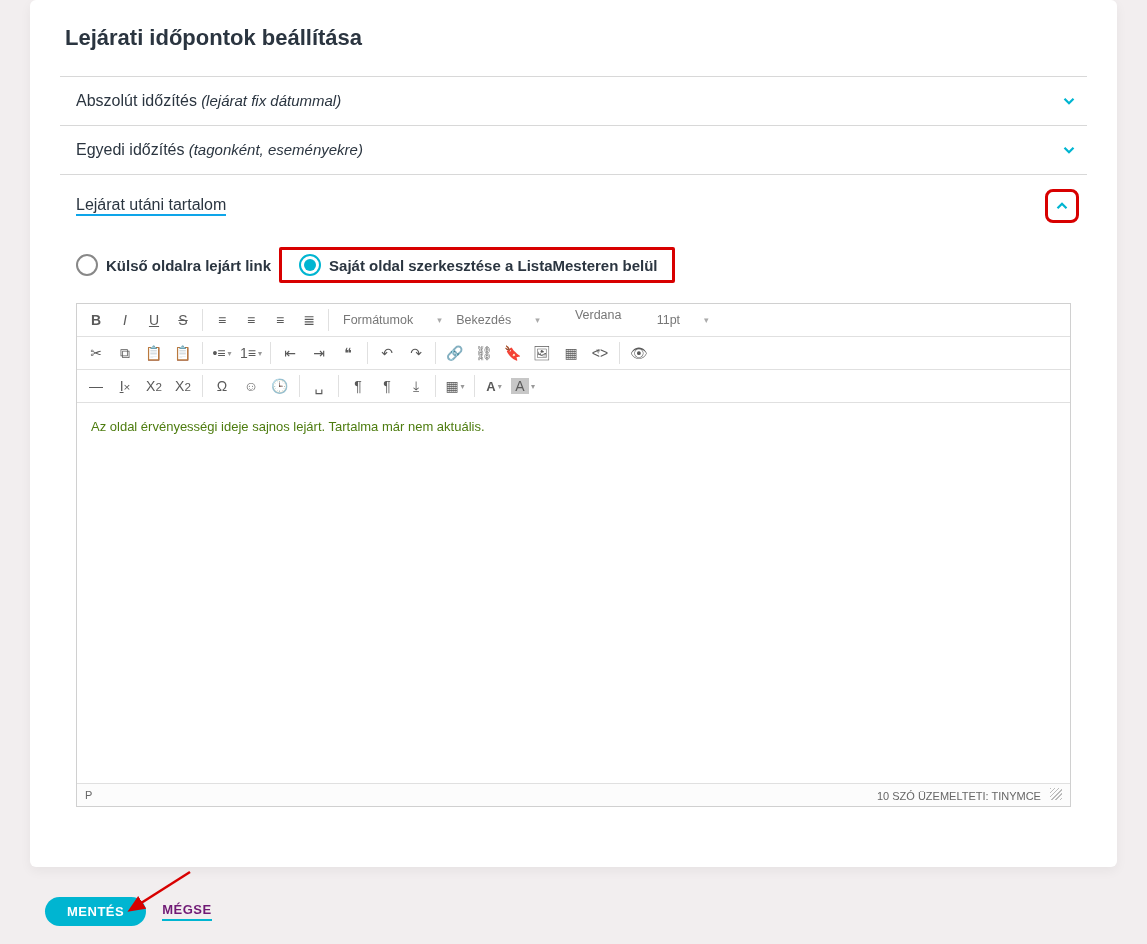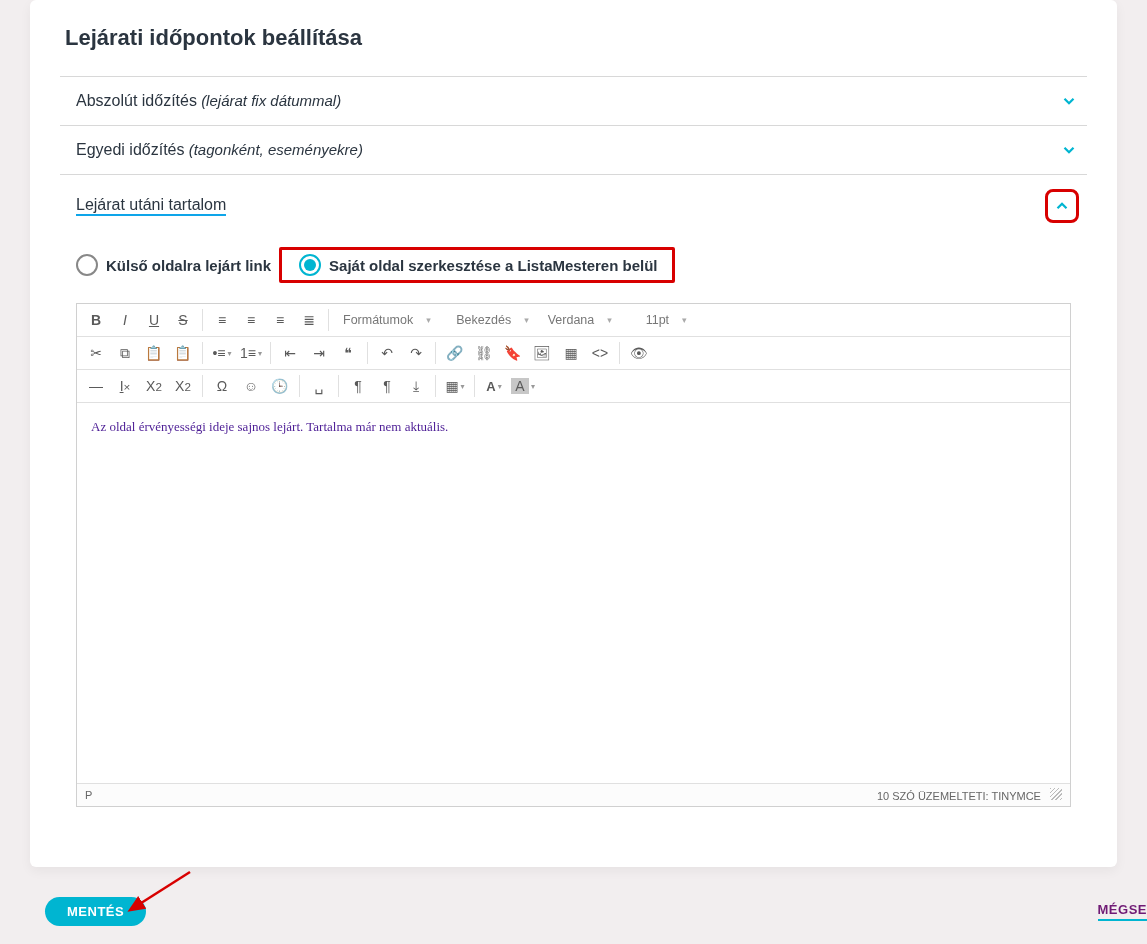--- a/index.html
+++ b/index.html
@@ -75,43 +75,42 @@
     border-bottom:1px solid #e0e0e0;
     padding:4px 6px; gap:3px;
     background:#fff;
   }
   .tb-btn {
     width:26px; height:24px; display:flex; align-items:center; justify-content:center;
     color:#5a5a5a; border-radius:3px; cursor:pointer; font-size:14px;
   }
   .tb-sep { width:1px; height:22px; background:#e0e0e0; margin:0 3px; }
   .tb-select {
-    display:flex; align-items:center; gap:13px; padding:0 8px; height:24px;
+    display:flex; align-items:center; gap:24px; padding:0 8px; height:24px;
     font-size:12.5px; color:#777; cursor:pointer;
   }
   .tb-select .caret { font-size:9px; color:#aaa; }
   .tb-btn.drop::after { content:"▾"; font-size:8px; margin-left:2px; color:#999; }
   .editor-body {
-    min-height:380px; padding:16px 14px; font-family: Liberation Serif, serif;
-    font-size:13px; color:#4c1d95;
+    min-height:380px; padding:16px 14px; font-family: Liberation Sans, sans-serif;
+    font-size:13px; color:#4d7c0f;
   }
   .editor-status {
     display:flex; justify-content:space-between; align-items:center;
     padding:4px 8px; font-size:11px; color:#666; border-top:1px solid #e0e0e0;
     background:#fcfcfc;
   }
   .resize-handle {
     display:inline-block; width:12px; height:12px;
     background: repeating-linear-gradient(135deg,#bbb,#bbb 1px,transparent 1px, transparent 3px);
     margin-left:6px;
   }
   .actions {
     display:flex; align-items:center; gap:16px;
     padding: 30px 0 0 45px;
-    justify-content: space-between;
   }
   .btn-save {
     background:#00b5d1; color:#fff; border:none; border-radius:20px;
     padding:7px 22px; font-weight:700; font-size:13px; letter-spacing:0.5px;
     cursor:pointer;
   }
   .btn-cancel {
     background:none; border:none; color:#701a75; font-weight:700; font-size:13px;
     letter-spacing:0.5px; border-bottom:2px solid #00b5d1; padding-bottom:2px; cursor:pointer;
   }
@@ -204,21 +203,21 @@
         <span class="tb-btn">≣</span>
         <span class="tb-sep"></span>
         <span class="tb-select">
             <span>Formátumok</span>
             <span class="caret">▾</span>
           </span>
         <span class="tb-select" style="width:95px;justify-content:flex-end;">
             <span>Bekezdés</span>
             <span class="caret">▾</span>
           </span>
-        <span class="tb-select" style="width:95px;">
+        <span class="tb-select" style="width:95px;flex-direction:column;">
             <span>Verdana</span>
             <span class="caret">▾</span>
           </span>
         <span class="tb-select" style="width:85px;">
             <span>11pt</span>
             <span class="caret">▾</span>
           </span>
       </div>
 
       <div class="toolbar-row">

